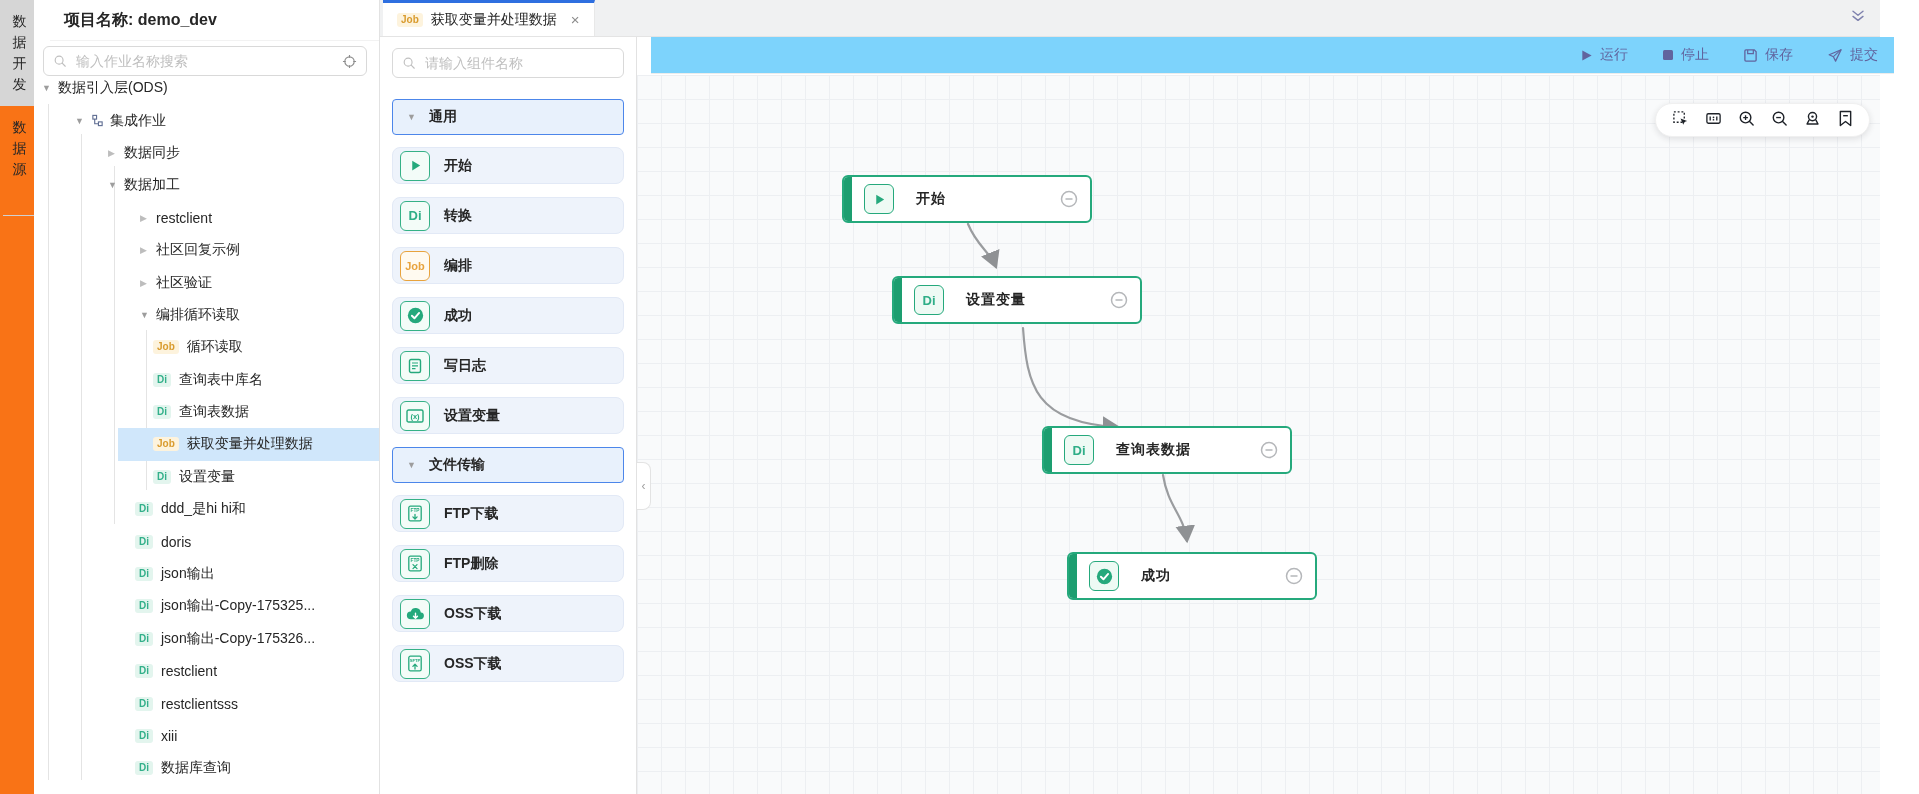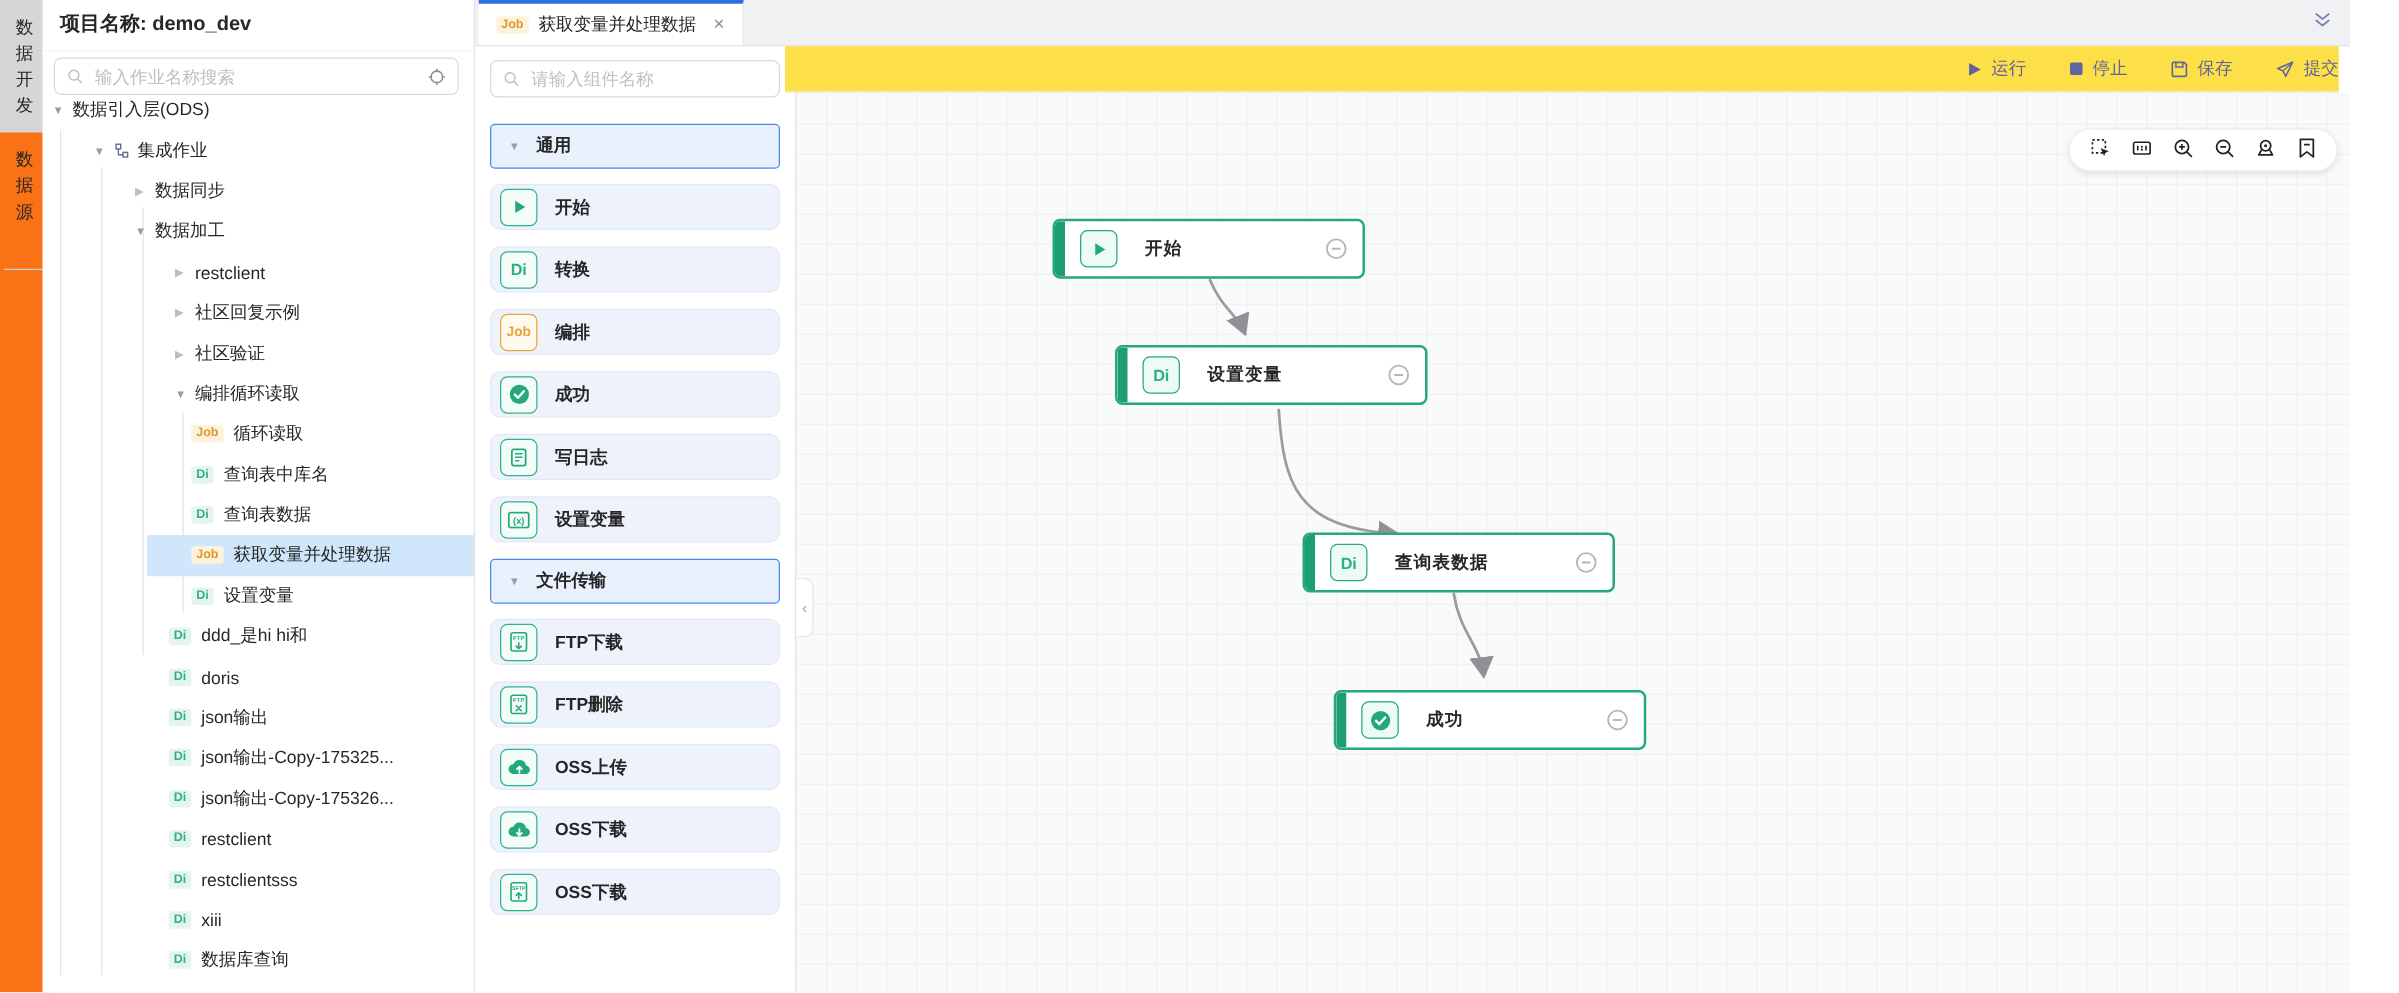--- a/index.html
+++ b/index.html
@@ -10,21 +10,21 @@
   .abs{position:absolute;}
 
   
   .lrail{left:0;top:0;width:40px;height:794px;background:#f97316;border-right:1px solid #dcdcdc;box-sizing:border-box;}
   .lrail-item{padding:11px 0;cursor:pointer;}
   .lrail-item.active{background:#d6d6d6;}
   .vtext{display:block;width:16px;margin:0 auto;word-break:break-all;line-height:21px;font-size:14px;text-align:center;}
   .lrail-divider{height:1px;background:#d0d0d0;margin:24px 3px 0 3px;}
 
   
-  .proj{left:34px;top:0;width:346px;height:794px;background:#fff;border-right:1px solid #e2e2e2;box-sizing:border-box;}
+  .proj{left:34px;top:0;width:346px;height:794px;background:#fff;border-right:1px solid #e2e2e2;box-sizing:border-box;padding-left:16px;}
   .proj-title{height:40px;line-height:40px;padding-left:14px;font-size:16px;font-weight:bold;border-bottom:1px solid #f2f2f2;white-space:nowrap;}
   .searchbox{display:flex;align-items:center;gap:7px;height:30px;border:1px solid #d9d9d9;border-radius:6px;padding:0 9px;box-sizing:border-box;background:#fff;}
   .searchbox input{border:none;outline:none;flex:1;font-size:14px;font-family:inherit;color:#a16207;min-width:0;background:transparent;}
   .searchbox input::placeholder{color:#bfbfbf;}
   .sic{color:#bfbfbf;display:flex;}
   .sic.dark{color:#8c8c8c;}
   .proj-search{position:absolute;top:46px;left:9px;width:324px;}
   .tree{position:absolute;top:72px;left:0;right:0;bottom:0;overflow:hidden;}
   .guide{position:absolute;width:1px;background:#e4e4e4;}
   .trow{position:relative;display:flex;align-items:center;height:32.4px;font-size:14px;white-space:nowrap;cursor:pointer;box-sizing:border-box;}
@@ -51,21 +51,21 @@
   .plabel{font-size:14px;font-weight:bold;}
 
   
   .tabbar{left:380px;top:0;width:1500px;height:36px;background:#f0f1f2;border-bottom:1px solid #e4e4e4;display:flex;align-items:stretch;}
   .tab{margin-left:3px;background:#fff;border-top:3px solid var(--accent-blue,#2e6fe0);border-right:1px solid #e8e8e8;display:flex;align-items:center;gap:8px;padding:0 14px;font-size:14px;box-sizing:border-box;cursor:pointer;}
   .tab .tbadge{margin-right:0;}
   .tab-close{color:#8c8c8c;font-size:15px;margin-left:6px;cursor:pointer;}
   .collapse-all{position:absolute;right:14px;top:8px;color:#7d80ad;background:none;border:none;padding:0;cursor:pointer;display:flex;}
 
   
-  .toolbar{left:628px;top:37px;width:1243px;height:37px;background:#fde047;border-bottom:1px solid #ececec;display:flex;justify-content:flex-end;align-items:center;gap:34px;box-sizing:border-box;}
+  .toolbar{left:651px;top:37px;width:1243px;height:37px;background:#7dd3fc;border-bottom:1px solid #ececec;display:flex;justify-content:flex-end;align-items:center;gap:34px;padding-right:16px;box-sizing:border-box;}
   .tbtn{display:flex;align-items:center;gap:7px;color:var(--toolbar-indigo,#61649e);font-size:14px;background:none;border:none;font-family:inherit;cursor:pointer;padding:0;}
   .tbico{display:flex;}
 
   
   .canvas{left:637px;top:75px;width:1243px;height:719px;background-color:#f9fafb;
     background-image:linear-gradient(#edeff2 1px,transparent 1px),linear-gradient(90deg,#edeff2 1px,transparent 1px);
     background-size:24px 24px;overflow:hidden;}
   #edges{position:absolute;left:0;top:0;pointer-events:none;}
   .edge{fill:none;stroke:#9a9c9f;stroke-width:2.2;stroke-linecap:round;}
   .node{position:absolute;width:250px;height:48px;background:#fff;border:2px solid var(--accent-teal,#25a97c);border-radius:6px;display:flex;align-items:center;box-sizing:border-box;overflow:hidden;cursor:move;}
@@ -302,29 +302,20 @@
               <text x="8" y="6.8" font-size="4.8" text-anchor="middle" fill="currentColor" font-weight="700">FTP</text>
               <path d="M6 9.6 L10 13.6 M10 9.6 L6 13.6" stroke="currentColor" stroke-width="1.3" fill="none" stroke-linecap="round"></path>
             </svg>
           </span>
           <span class="plabel">FTP删除</span>
         </div>
         <div class="pitem">
           <span class="ibox">
             <svg width="19" height="15" viewBox="0 0 20 15">
               <path d="M5 13.5 a4.1 4.1 0 0 1 0-8.2 a5.5 5.5 0 0 1 10.6 1.1 A3.5 3.5 0 0 1 15 13.5 Z" fill="currentColor"></path>
-              <path d="M10 12.6 V7.4 M7.9 9.4 L10 7.3 L12.1 9.4" stroke="#fff" stroke-width="1.5" fill="none" stroke-linecap="round" stroke-linejoin="round"></path>
-            </svg>
-          </span>
-          <span class="plabel">OSS上传</span>
-        </div>
-        <div class="pitem">
-          <span class="ibox">
-            <svg width="19" height="15" viewBox="0 0 20 15">
-              <path d="M5 13.5 a4.1 4.1 0 0 1 0-8.2 a5.5 5.5 0 0 1 10.6 1.1 A3.5 3.5 0 0 1 15 13.5 Z" fill="currentColor"></path>
               <path d="M10 7.3 V12.5 M7.9 10.5 L10 12.6 L12.1 10.5" stroke="#fff" stroke-width="1.5" fill="none" stroke-linecap="round" stroke-linejoin="round"></path>
             </svg>
           </span>
           <span class="plabel">OSS下载</span>
         </div>
         <div class="pitem">
           <span class="ibox">
             <svg width="16" height="17" viewBox="0 0 16 17">
               <rect x="1.8" y="1.2" width="12.4" height="14.6" rx="1.6" fill="none" stroke="currentColor" stroke-width="1.3"></rect>
               <text x="8" y="6.8" font-size="4.2" text-anchor="middle" fill="currentColor" font-weight="700">SFTP</text>

